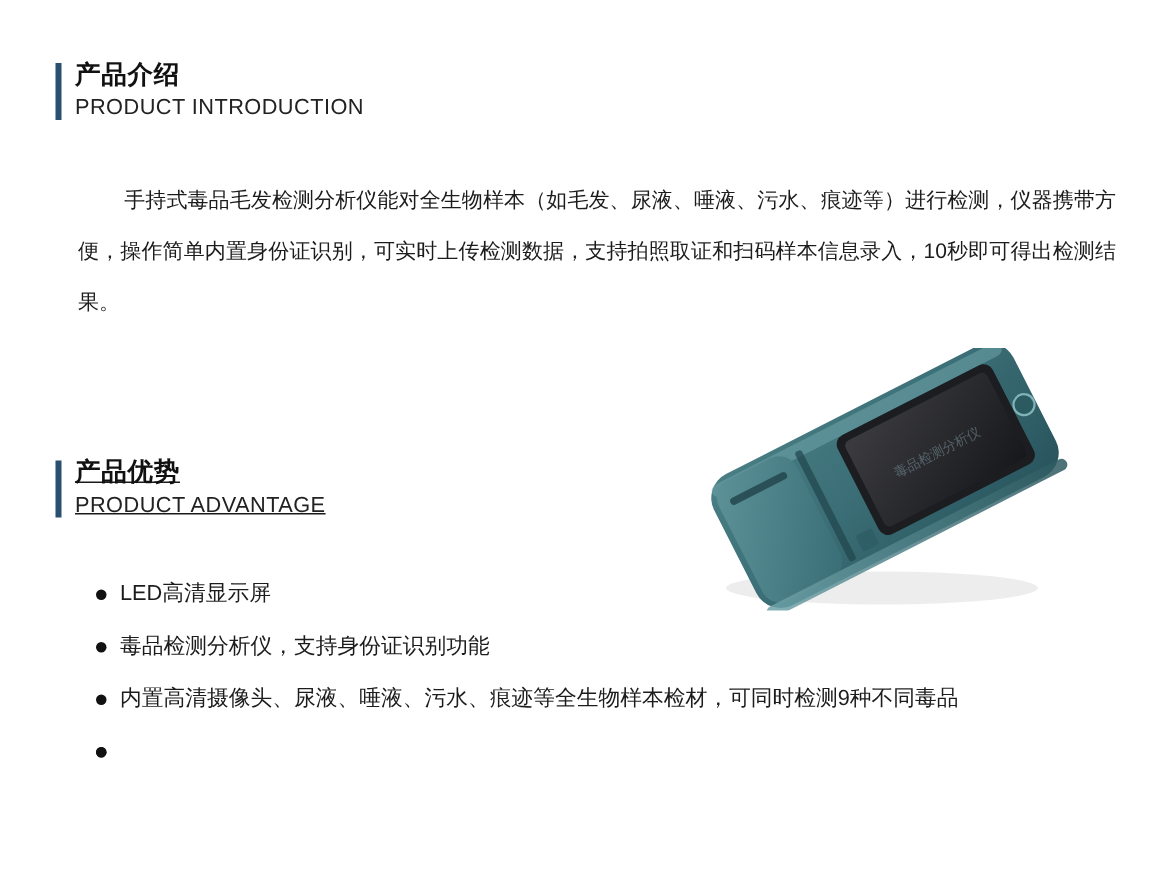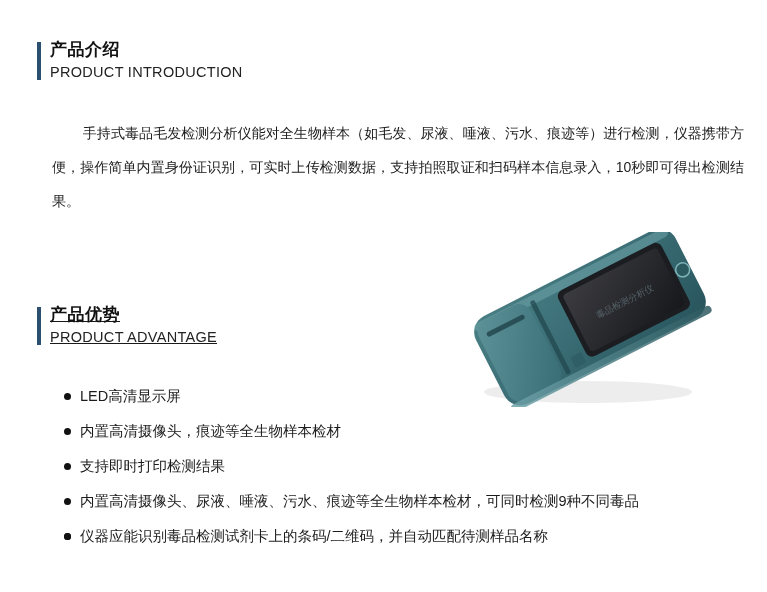--- a/index.html
+++ b/index.html
@@ -172,32 +172,27 @@
     <div class="title-en">PRODUCT ADVANTAGE</div>
   </div>
 
   <ul class="adv-list">
     <li>
       <span class="dot"></span>
       <span>LED高清显示屏</span>
     </li>
     <li>
       <span class="dot"></span>
-      <span>内置高清摄像头，痕迹等全生物样本检材</span>
-    </li>
-    <li>
-      <span class="dot"></span>
-      <span>支持即时打印检测结果</span>
+      <span>毒品检测分析仪，支持身份证识别功能</span>
     </li>
     <li>
       <span class="dot"></span>
       <span>内置高清摄像头、尿液、唾液、污水、痕迹等全生物样本检材，可同时检测9种不同毒品</span>
     </li>
     <li>
       <span class="dot"></span>
     </li>
     <li>
       <span class="dot"></span>
-      <span>仪器应能识别毒品检测试剂卡上的条码/二维码，并自动匹配待测样品名称</span>
     </li>
   </ul>
 
 </div>
 
 </body></html>

